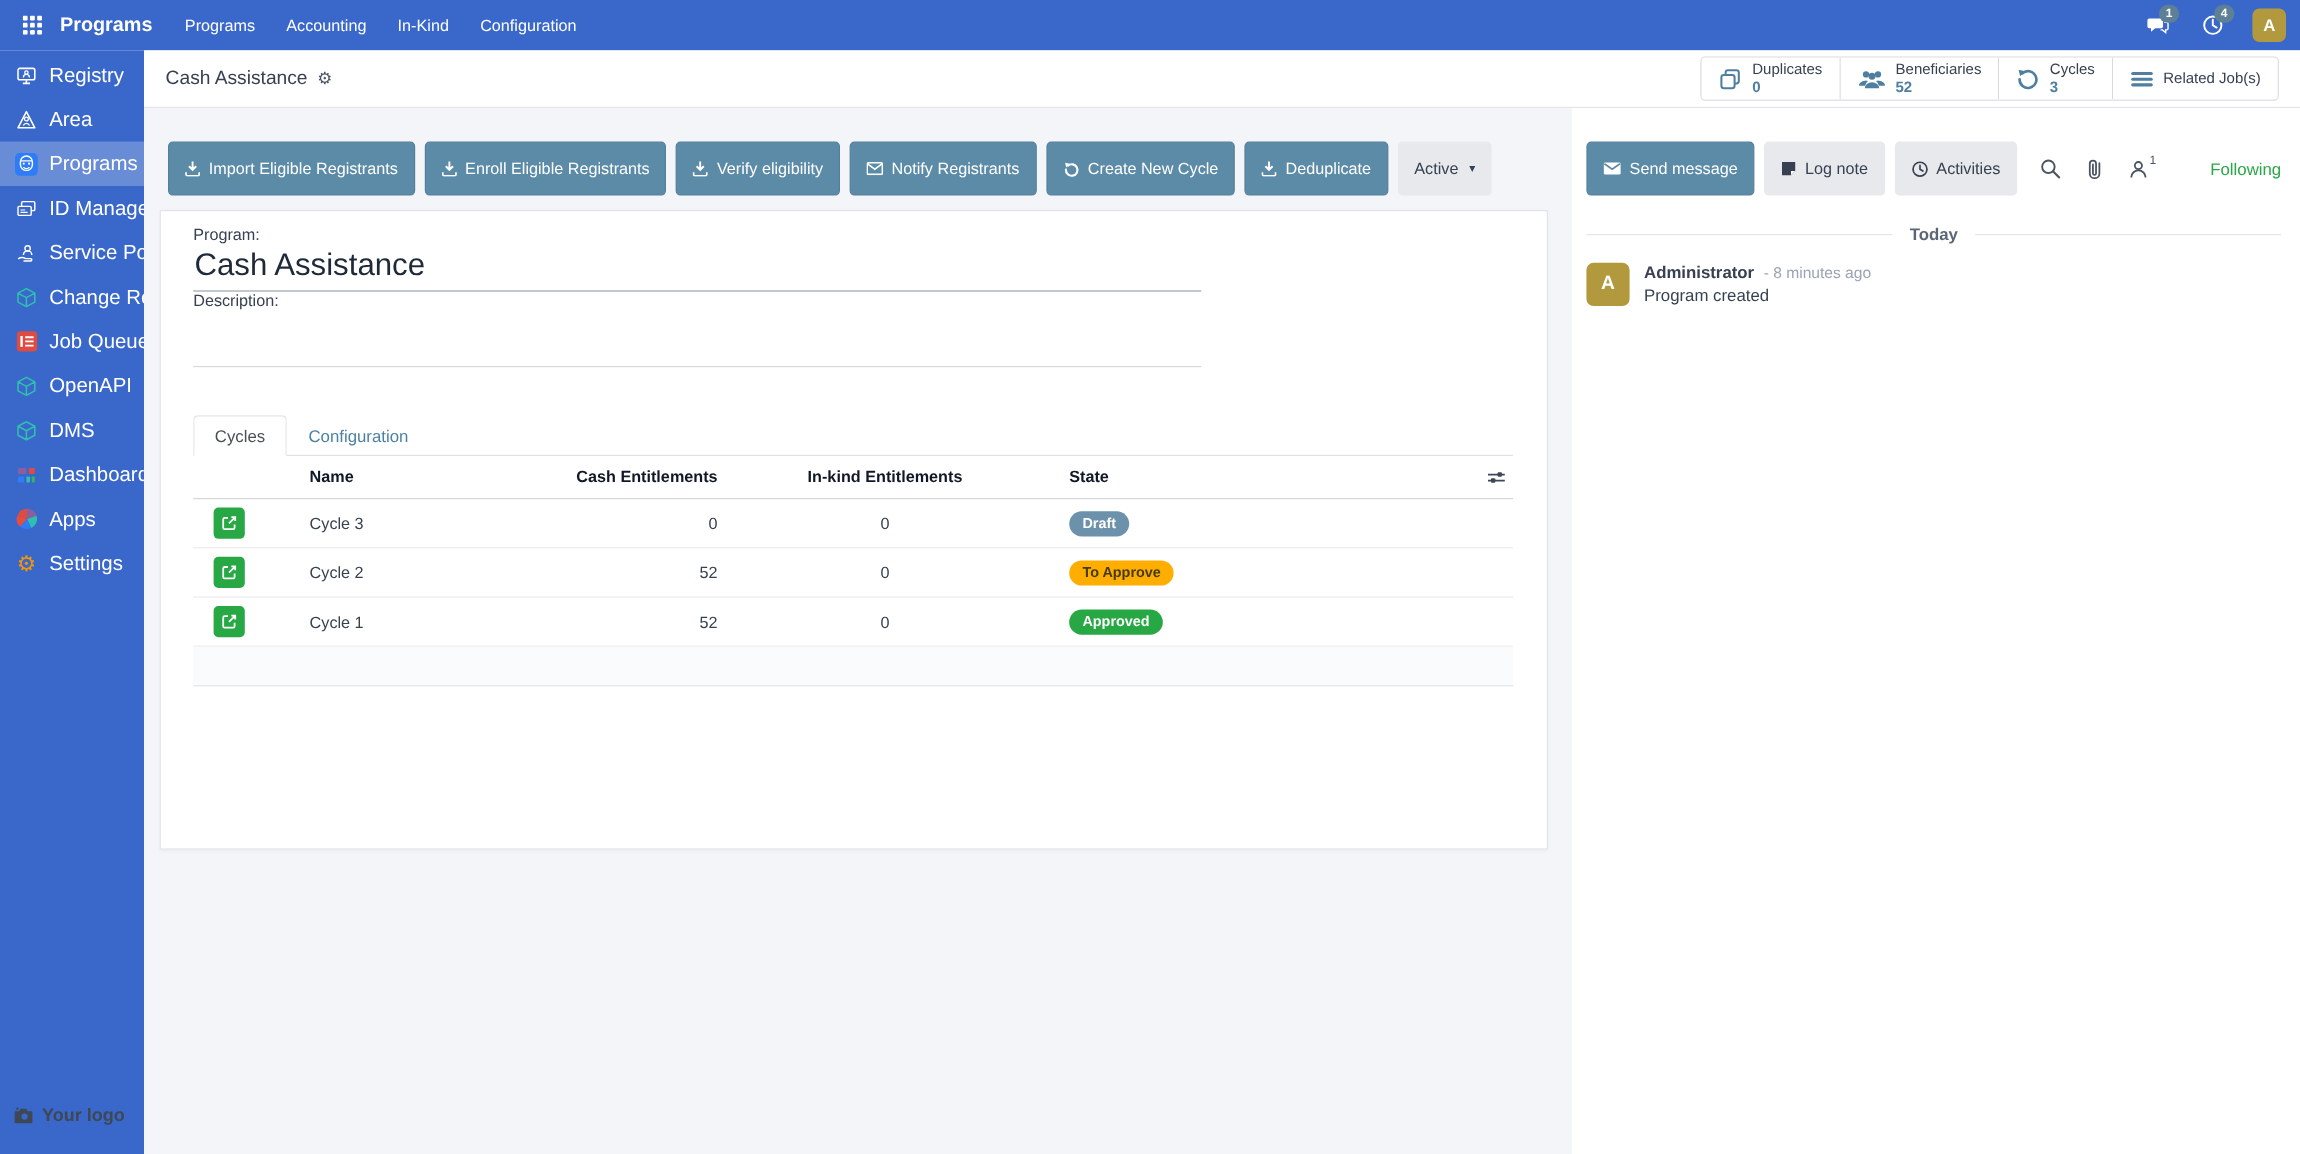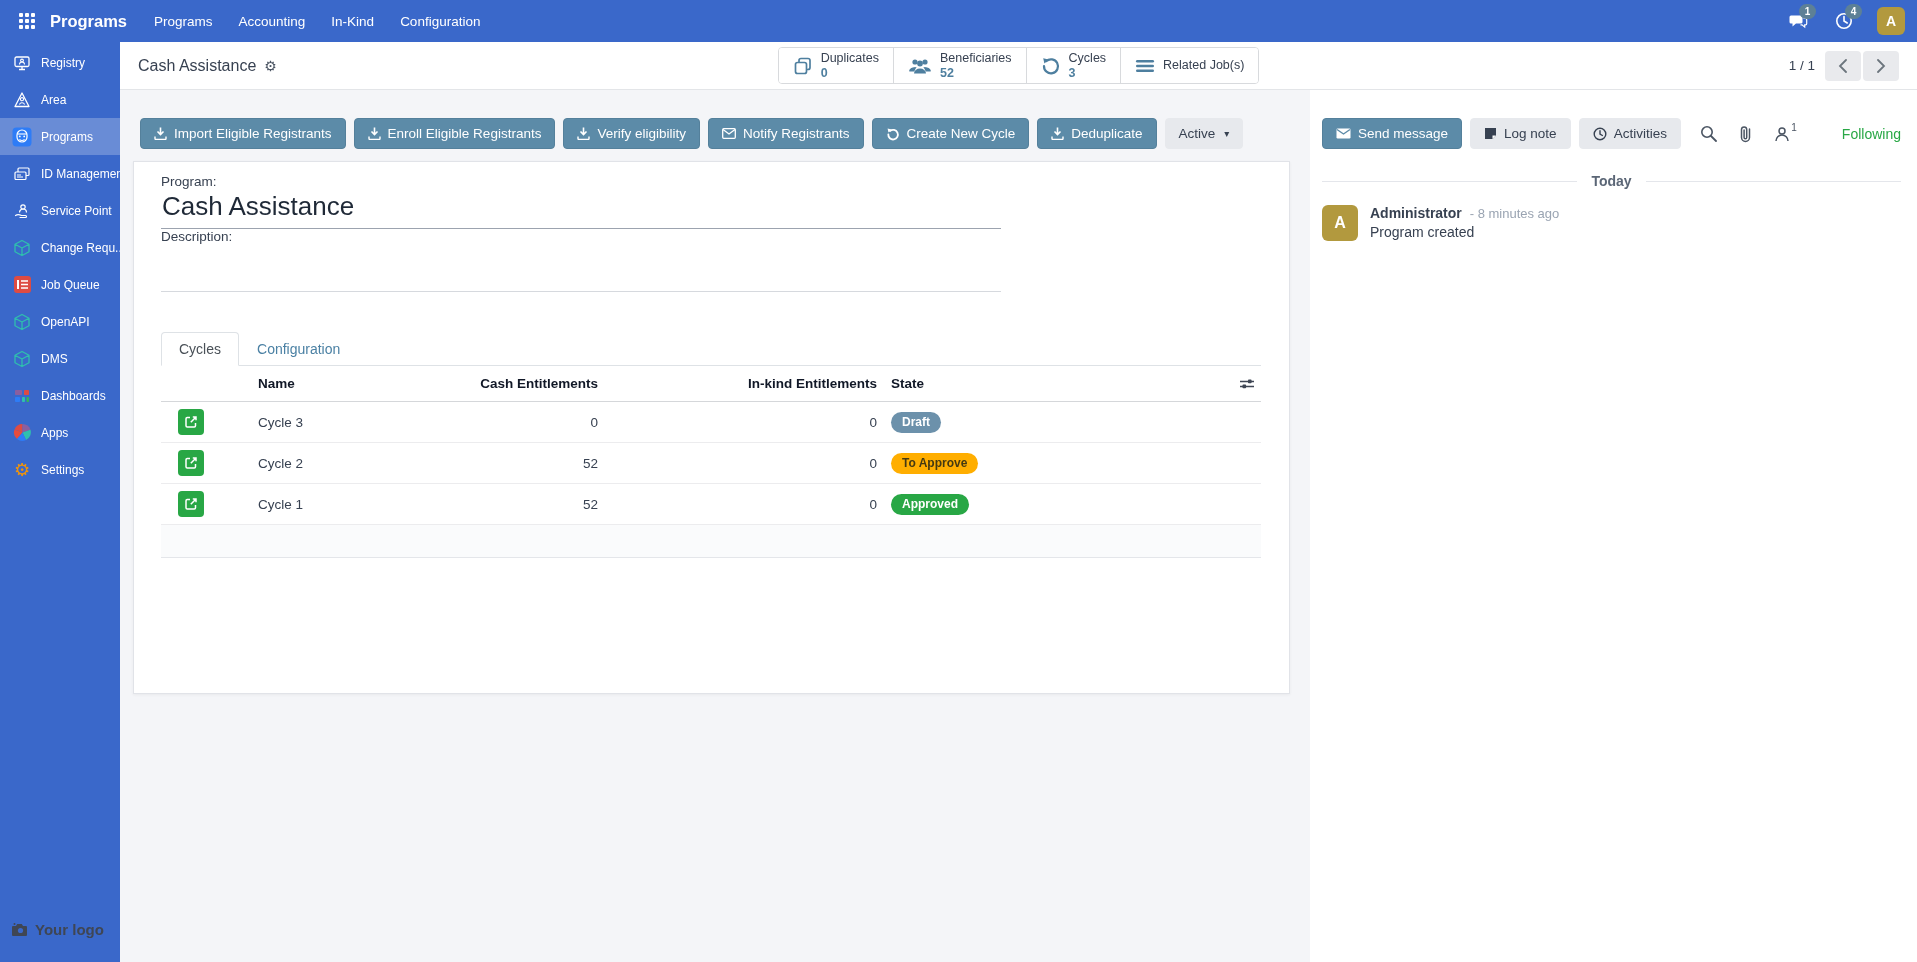--- a/index.html
+++ b/index.html
@@ -23,21 +23,21 @@
 
   
   .body-row { display:flex; height:920px; }
   .sidebar { width:120px; background:#3a68ca; color:#fff; position:relative; flex:none; padding-top:2px; }
   .main { flex:1; display:flex; flex-direction:column; min-width:0; }
 
   
   .sb-item { height:37px; display:flex; align-items:center; padding:0 6px 0 11px; cursor:pointer; white-space:nowrap; overflow:hidden; }
   .sb-item.active { background:rgba(255,255,255,.24); }
   .sb-ico { width:22px; height:22px; margin-right:8px; display:flex; align-items:center; justify-content:center; flex:none; }
-  .sb-label { font-size:12px; }
+  .sb-label { font-size:17px; }
   .sb-logo { position:absolute; bottom:24px; left:12px; display:flex; align-items:center; gap:6px; color:#3f4654; font-weight:700; font-size:15px; cursor:pointer; }
   .gear-glyph { font-size:18px; line-height:1; color:#f0940a; }
 
   
   .control-panel { height:48px; background:#fff; border-bottom:1px solid #e3e5e8; display:flex; align-items:center; padding:0 18px; }
   .cp-left { flex:1; display:flex; align-items:center; gap:8px; }
   .breadcrumb { font-size:16px; color:#374151; cursor:pointer; }
   .bc-gear { font-size:14px; color:#4b5563; cursor:pointer; }
   .stat-group { display:flex; border:1px solid #d8dadd; border-radius:4px; background:#fff; height:37px; overflow:hidden; }
   .stat-btn { display:flex; align-items:center; gap:8px; padding:0 14px; border-right:1px solid #d8dadd; cursor:pointer; background:#fff; }
@@ -48,21 +48,21 @@
   .cp-right { flex:1; display:flex; align-items:center; justify-content:flex-end; gap:10px; }
   .pager-text { font-size:13.5px; color:#374151; }
   .pager-btns { display:flex; gap:2px; }
   .pager-btn { width:36px; height:30px; background:#e9eaed; border-radius:4px; display:flex; align-items:center; justify-content:center; cursor:pointer; }
 
   
   .main-body { display:flex; flex:1; min-height:0; }
   .left-col { width:1190px; flex:none; background:#f4f5f8; padding-top:28px; }
   .right-col { flex:1; background:#fff; padding-top:28px; display:flex; flex-direction:column; min-width:0; }
   .action-bar { display:flex; align-items:center; gap:8px; padding:0 20px 0 20px; flex-wrap:nowrap; }
-  .btn { display:inline-flex; align-items:center; gap:7px; height:31px; padding:0 13px; border-radius:4px; font-size:13.5px; font-weight:500; cursor:pointer; border:1px solid transparent; white-space:nowrap; }
+  .btn { display:inline-flex; align-items:center; gap:7px; height:45px; padding:0 13px; border-radius:4px; font-size:13.5px; font-weight:500; cursor:pointer; border:1px solid transparent; white-space:nowrap; }
   .btn-steel { background:#5c8ba8; border-color:#54809b; color:#fff; }
   .btn-gray { background:#e7e9ed; border-color:#e7e9ed; color:#374151; }
   .caret { font-size:10px; margin-left:2px; }
 
   
   .sheet { margin:12px 20px 0 13px; width:1157px; height:533px; background:#fff; border:1px solid #e1e3e8; box-shadow:0 1px 3px rgba(0,0,0,.05); padding:12px 28px 0 27px; }
   .fld-label { font-size:13.5px; color:#374151; }
   .program-title { font-size:26px; color:#1f2937; padding:2px 0 6px 1px; border-bottom:1px solid #9ca3af; width:840px; line-height:1.2; }
   .desc-block { }
   .desc-area { height:48px; border-bottom:1px solid #d6d9de; width:840px; cursor:text; }
@@ -78,21 +78,21 @@
   .tabs { margin-top:40px; display:flex; border-bottom:1px solid #dee2e6; padding-left:0; }
   .tab { padding:8px 17px; font-size:14px; cursor:pointer; border:1px solid transparent; border-radius:4px 4px 0 0; margin-bottom:-1px; }
   .tab.active { background:#fff; border-color:#dee2e6 #dee2e6 #fff; color:#495057; }
   .tab.inactive { color:#4b81a4; }
 
   
   .grid-row { display:flex; align-items:center; }
   .c-btn { width:97px; flex:none; padding-left:17px; }
   .c-name { width:180px; flex:none; }
   .c-cash { width:160px; flex:none; text-align:right; }
-  .c-inkind { width:279px; flex:none; text-align:right; }
+  .c-inkind { width:279px; flex:none; text-align:center; }
   .c-state { width:200px; flex:none; padding-left:14px; }
   .c-end { flex:1; display:flex; justify-content:flex-end; padding-right:6px; }
   .t-head { height:36px; border-bottom:1px solid #d5d7da; font-weight:700; color:#111827; font-size:13.5px; }
   .t-row { height:41px; border-bottom:1px solid #ececee; font-size:13.5px; color:#374151; cursor:pointer; }
   .t-row-empty { height:33px; border-bottom:1px solid #e4e6ea; background:#fafbfc; }
   .open-btn { width:26px; height:26px; border-radius:4px; background:#28a745; display:flex; align-items:center; justify-content:center; cursor:pointer; }
   .badge { display:inline-block; padding:3px 11px; border-radius:11px; font-size:12px; font-weight:700; line-height:1.25; }
 
   
   .chat-toolbar { display:flex; align-items:center; gap:8px; padding:0 16px 0 12px; }
@@ -336,35 +336,20 @@
                 <rect x="1" y="2" width="18" height="2.6" rx="1.3"></rect>
                 <rect x="1" y="6.7" width="18" height="2.6" rx="1.3"></rect>
                 <rect x="1" y="11.4" width="18" height="2.6" rx="1.3"></rect>
               </g>
             </svg>
           <span class="stat-txt">
             <span class="stat-label">Related Job(s)</span>
           </span>
         </div>
       </div>
-      <div class="cp-right">
-        <span class="pager-text">1 / 1</span>
-        <div class="pager-btns">
-          <div class="pager-btn">
-            <svg class="svgi" width="10" height="14" viewBox="0 0 10 14">
-                <path d="M8 1 L2 7 L8 13" fill="none" stroke="#6c757d" stroke-width="1.8" stroke-linecap="round"></path>
-              </svg>
-          </div>
-          <div class="pager-btn">
-            <svg class="svgi" width="10" height="14" viewBox="0 0 10 14">
-                <path d="M2 1 L8 7 L2 13" fill="none" stroke="#6c757d" stroke-width="1.8" stroke-linecap="round"></path>
-              </svg>
-          </div>
-        </div>
-      </div>
     </div>
 
     <div class="main-body">
 
       <div class="left-col">
         <div class="action-bar">
           <div class="btn btn-steel">
             <svg class="svgi" width="13" height="13" viewBox="0 0 13 13">
                 <path d="M6.5 0.5 v7 M3.5 4.5 l3 3 3-3" fill="none" stroke="#fff" stroke-width="1.6"></path>
                 <path d="M1 9.5 v2 a1 1 0 0 0 1 1 h9 a1 1 0 0 0 1 -1 v-2" fill="none" stroke="#fff" stroke-width="1.4"></path>

